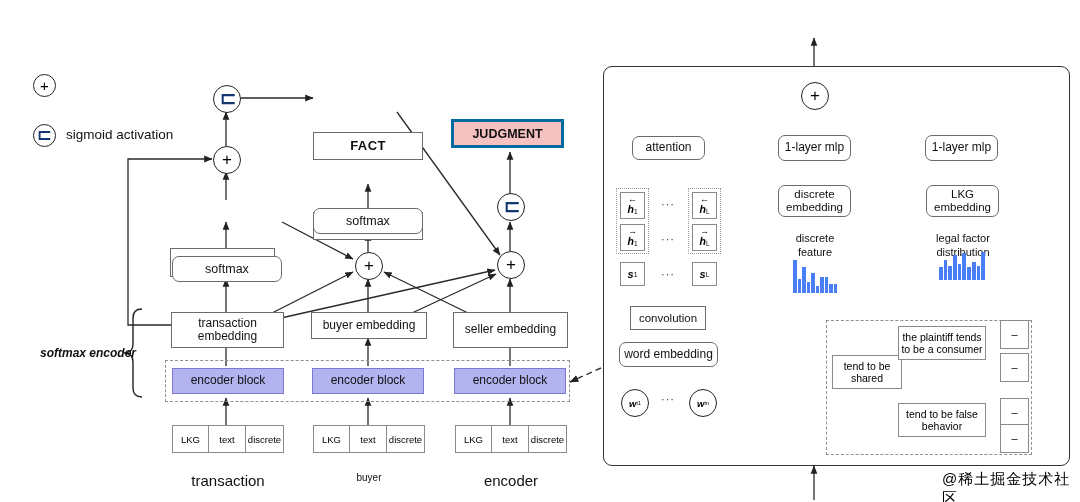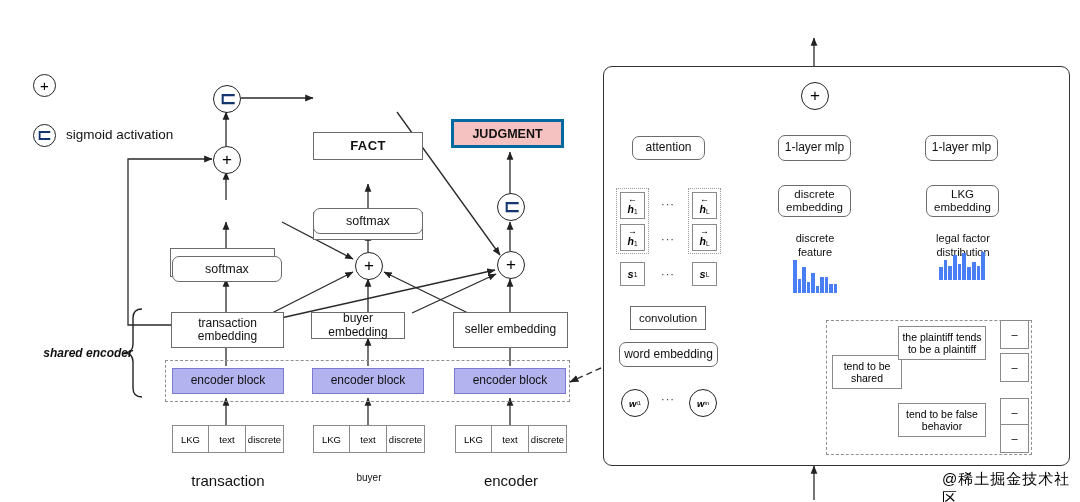--- a/index.html
+++ b/index.html
@@ -186,24 +186,24 @@
   </div>
 
   <div class="circ" style="left:355px;top:252px;width:26px;height:26px;font-size:17px;">+</div>
 
   <div class="circ" style="left:497px;top:251px;width:26px;height:26px;font-size:17px;">+</div>
 
   <div class="node" style="left:171px;top:312px;width:113px;height:36px;font-size:12px;flex-direction:column;">
     <span>transaction</span>
     <span>embedding</span>
   </div>
-  <div class="node" style="left:311px;top:312px;width:94px;height:27px;font-size:12px;">buyer embedding</div>
+  <div class="node" style="left:311px;top:312px;width:116px;height:27px;font-size:12px;">buyer embedding</div>
   <div class="node" style="left:453px;top:312px;width:115px;height:36px;font-size:12px;">seller embedding</div>
 
-  <div class="plain italicb" style="left:38px;top:346px;width:100px;font-size:12px;">shared encoder</div>
+  <div class="plain italicb" style="left:38px;top:346px;width:100px;font-size:12px;">softmax encoder</div>
 
   <div class="dashgrp" style="left:165px;top:360px;width:405px;height:42px;"></div>
 
   <div class="node encblk" style="left:172px;top:368px;width:112px;height:26px;font-size:12px;">encoder block</div>
   <div class="node encblk" style="left:312px;top:368px;width:112px;height:26px;font-size:12px;">encoder block</div>
   <div class="node encblk" style="left:454px;top:368px;width:112px;height:26px;font-size:12px;">encoder block</div>
 
   <div style="position:absolute;left:172px;top:425px;width:112px;height:28px;">
     <div class="seg" style="left:0;top:0;width:37px;height:28px;font-size:9.5px;">LKG</div>
     <div class="seg" style="left:36px;top:0;width:38px;height:28px;font-size:9.5px;">text</div>
@@ -324,21 +324,21 @@
   </div>
 
   <div class="dashgrp" style="left:826px;top:320px;width:206px;height:135px;"></div>
 
   <div class="kgbox" style="left:832px;top:355px;width:70px;height:34px;font-size:10.5px;flex-direction:column;">
     <span>tend to be</span>
     <span>shared</span>
   </div>
   <div class="kgbox" style="left:898px;top:326px;width:88px;height:34px;font-size:10.5px;flex-direction:column;">
     <span>the plaintiff  tends</span>
-    <span>to be a plaintiff</span>
+    <span>to be a consumer</span>
   </div>
   <div class="kgbox" style="left:898px;top:403px;width:88px;height:34px;font-size:10.5px;flex-direction:column;">
     <span>tend to be false</span>
     <span>behavior</span>
   </div>
 
   <div class="kgbox" style="left:1000px;top:320px;width:29px;height:29px;font-size:11px;">–</div>
   <div class="kgbox" style="left:1000px;top:353px;width:29px;height:29px;font-size:11px;">–</div>
   <div class="kgbox" style="left:1000px;top:398px;width:29px;height:29px;font-size:11px;">–</div>
   <div class="kgbox" style="left:1000px;top:424px;width:29px;height:29px;font-size:11px;">–</div>

